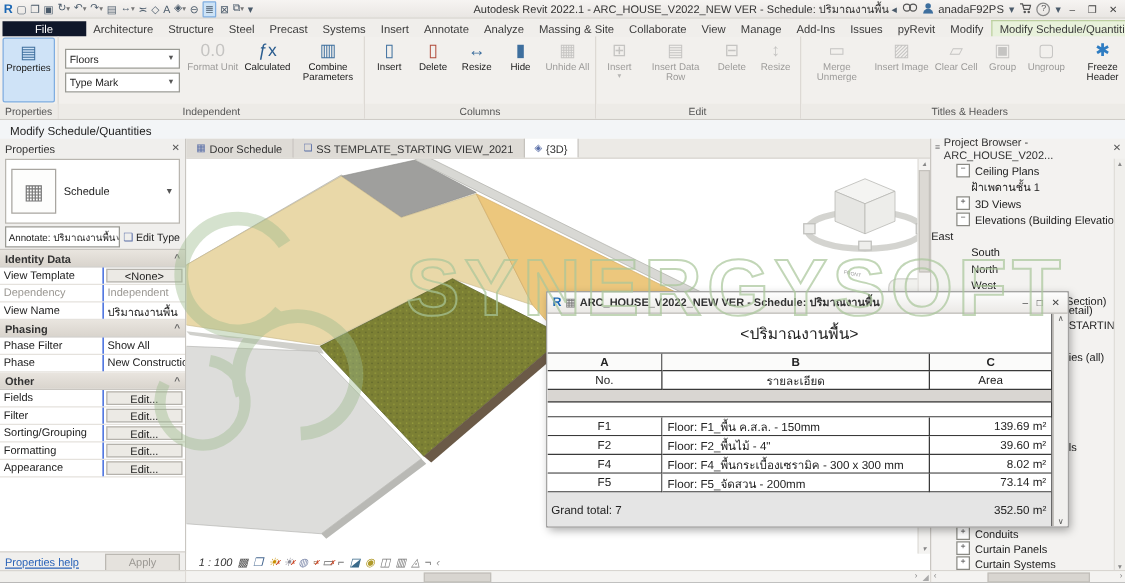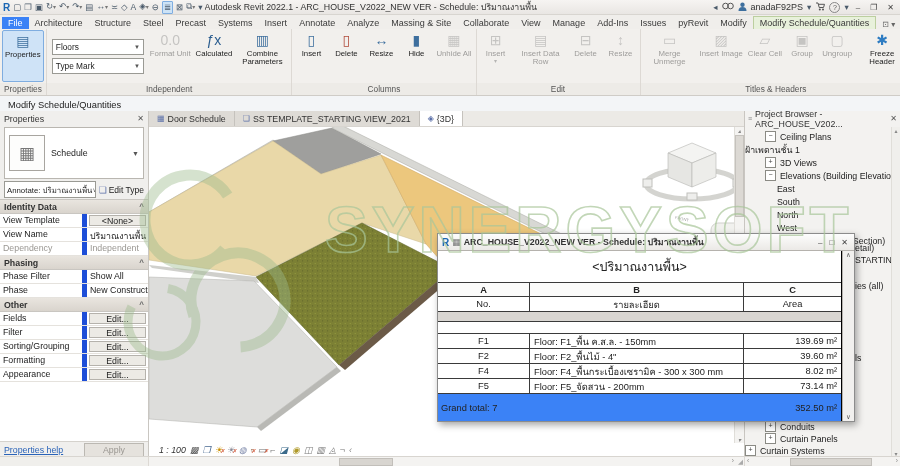--- a/index.html
+++ b/index.html
@@ -6,29 +6,29 @@
   .app{position:relative;width:900px;height:466px;overflow:hidden;background:#e8e6e3;
        font-family:"Liberation Sans",sans-serif;color:#222;-webkit-font-smoothing:antialiased;}
   
   .titlebar{height:14px;display:flex;align-items:center;background:linear-gradient(#f6f4f2,#e9e6e3);
             font-size:9px;padding:0 3px;gap:2px;border-bottom:1px solid #d8d5d0;}
   .qat{display:flex;align-items:center;gap:3px;}
   .qi{font-size:8.5px;line-height:11px;color:#4a5a6a;cursor:default;}
   .qi.logo{color:#1b67b4;font-weight:bold;font-size:10px;}
   .qi.active{background:#cde3f6;border:1px solid #7fade0;border-radius:1px;padding:0 1px;}
   .qi .dd{font-size:6px;color:#777;}
-  .tb-title{flex:1;text-align:left;color:#333;white-space:nowrap;overflow:hidden;font-size:8.8px;}
+  .tb-title{flex:1;text-align:right;color:#333;white-space:nowrap;overflow:hidden;font-size:8.8px;}
   .tb-right{display:flex;align-items:center;gap:4px;}
   .helpq{display:inline-block;width:9px;height:9px;border:1px solid #888;border-radius:50%;
          font-size:7px;line-height:9px;text-align:center;color:#555;}
   .winbtn{font-size:8px;color:#444;padding:0 3px;}
   
   .tabrow{height:14px;background:#f0eeeb;display:flex;align-items:flex-end;font-size:9px;padding-left:2px;}
   .rtab{padding:1px 6px;color:#3a3a3a;white-space:nowrap;}
-  .rtab.file{background:#3b82f6;color:#fff;padding:1px 6px;}
+  .rtab.file{background:#0f172a;color:#fff;padding:1px 26px;}
   .rtab.active{background:#e8f1db;border:1px solid #bccf9f;border-bottom:none;}
   .tabrow .ropt{margin-left:6px;color:#666;font-size:8px;}
   
   .ribbon{height:66px;background:#f2f0ed;display:flex;border-bottom:1px solid #cfccc7;overflow:hidden;}
   .panel{display:flex;flex-direction:column;border-right:1px solid #ddd9d4;flex:0 0 auto;}
   .pbtns{flex:1;display:flex;align-items:stretch;padding:1px 2px;gap:1px;}
   .plabel{height:12px;font-size:8.3px;color:#555;text-align:center;line-height:12px;background:#edebe7;padding:0 4px;}
   .bb{min-width:30px;max-width:50px;display:flex;flex-direction:column;align-items:center;
       padding:2px 2px 0;font-size:7.8px;color:#222;text-align:center;line-height:1.05;border-radius:2px;}
   .bb .ic{font-size:14px;height:18px;line-height:17px;}
@@ -55,21 +55,21 @@
   .pcombo{height:19px;display:flex;align-items:center;gap:3px;padding:0 4px;}
   .pcsel{flex:1;height:15px;background:#fff;border:1px solid #9a9a94;font-size:7.8px;display:flex;align-items:center;padding:0 2px;overflow:hidden;white-space:nowrap;}
   .pcsel .arr{margin-left:auto;font-size:6px;color:#555;}
   .petype{display:flex;align-items:center;gap:2px;font-size:8.5px;color:#222;}
   .petype .ic{color:#5a6fa8;font-size:9px;}
   .pgrid{flex:1;background:#fff;border-top:1px solid #c9c6c1;overflow:hidden;}
   .psec{height:13px;background:linear-gradient(#e9e5df,#d9d4cd);display:flex;align-items:center;
         padding:0 4px;font-weight:bold;color:#333;border-bottom:1px solid #c9c6c1;font-size:8.8px;}
   .psec .caret{margin-left:auto;color:#666;font-size:8px;}
   .prow{height:13px;display:flex;border-bottom:1px solid #e5e2dd;align-items:stretch;}
-  .prow .pl{width:76px;padding:1px 3px;border-right:5px solid #1d4ed8;white-space:nowrap;overflow:hidden;}
+  .prow .pl{width:76px;padding:1px 3px;border-right:1px solid #1d4ed8;white-space:nowrap;overflow:hidden;}
   .prow .pv{flex:1;padding:1px 3px;white-space:nowrap;overflow:hidden;}
   .prow .pv.btn{margin:1px 2px;padding:0;background:#eceae5;border:1px solid #b5b2ac;text-align:center;line-height:10px;}
   .prow.disabled{color:#9a9792;}
   .pfoot{position:absolute;bottom:0;left:0;right:0;height:15px;display:flex;align-items:center;
          background:#f0efed;border-top:1px solid #d5d2cd;padding:0 4px;gap:4px;}
   .plink{color:#2a63b8;text-decoration:underline;}
   .papply{margin-left:auto;width:58px;height:12px;background:#e5e2dd;border:1px solid #bbb8b2;
           color:#9a9792;text-align:center;line-height:12px;}
   
   .canvas{flex:1;min-width:0;display:flex;flex-direction:column;background:#fff;position:relative;}
@@ -125,21 +125,21 @@
   .strow>div:last-child{border-right:none;}
   .st-title{height:31px;border-bottom:1px solid #3a3a3a;display:flex;align-items:center;justify-content:center;
             font-size:12.5px;background:#fff;}
   .st-letters>div{height:13px;font-weight:bold;background:#fbfbfa;}
   .st-sub>div{height:14px;}
   .st-band{height:9px;background:#d9d6d2;border-bottom:1px solid #3a3a3a;}
   .st-blank{height:11px;border-bottom:1px solid #3a3a3a;}
   .st-data>div{height:14px;background:#fff;}
   .st-data .desc{justify-content:flex-start;padding-left:4px;}
   .st-data .area{justify-content:flex-end;padding-right:4px;}
-  .st-grand{display:grid;grid-template-columns:1fr 97px;background:#3b82f6;flex:1;min-height:15px;font-size:9.3px;}
+  .st-grand{display:grid;grid-template-columns:1fr 97px;background:#e5e5e5;flex:1;min-height:15px;font-size:9.3px;}
   .st-grand>div{display:flex;align-items:center;}
   .st-grand .gl{padding-left:3px;}
   .st-grand .gv{justify-content:flex-end;padding-right:4px;}
   .pscroll{width:11px;background:#f1f0ee;border-left:1px solid #b5b2ad;display:flex;flex-direction:column;
            justify-content:space-between;align-items:center;font-size:6.5px;color:#555;}
   
   .watermark{position:absolute;inset:0;z-index:100;pointer-events:none;}
 </style>
 </head>
 <body>
@@ -364,27 +364,27 @@
       </div>
       <div class="pgrid" id="pgrid">
           <div class="psec">
             <span>Identity Data</span>
             <span class="caret">^</span>
           </div>
           <div class="prow">
             <span class="pl">View Template</span>
             <span class="pv btn">&lt;None&gt;</span>
           </div>
-          <div class="prow">
-            <span class="pl">View Name</span>
-            <span class="pv">ปริมาณงานพื้น</span>
-          </div>
           <div class="prow disabled">
             <span class="pl">Dependency</span>
             <span class="pv">Independent</span>
+          </div>
+          <div class="prow">
+            <span class="pl">View Name</span>
+            <span class="pv">ปริมาณงานพื้น</span>
           </div>
           <div class="psec">
             <span>Phasing</span>
             <span class="caret">^</span>
           </div>
           <div class="prow">
             <span class="pl">Phase Filter</span>
             <span class="pv">Show All</span>
           </div>
           <div class="prow">
@@ -508,32 +508,32 @@
       <div class="bhead">
         <span style="color:#888;font-size:7px;">≡</span>
         <span>Project Browser - ARC_HOUSE_V202...</span>
         <span class="x">✕</span>
       </div>
       <div class="btree" id="btree">
           <div class="trow" style="padding-left: 20px;">
             <span class="exp">−</span>
             <span>Ceiling Plans</span>
           </div>
-          <div class="trow" style="">
+          <div class="trow" style="padding-left: 32px;">
             <span>ฝ้าเพดานชั้น 1</span>
           </div>
           <div class="trow" style="padding-left: 20px;">
             <span class="exp">+</span>
             <span>3D Views</span>
           </div>
           <div class="trow" style="padding-left: 20px;">
             <span class="exp">−</span>
             <span>Elevations (Building Elevation</span>
           </div>
-          <div class="trow" style="padding-left: 32px;">
+          <div class="trow" style="">
             <span>East</span>
           </div>
           <div class="trow" style="padding-left: 32px;">
             <span>South</span>
           </div>
           <div class="trow" style="padding-left: 32px;">
             <span>North</span>
           </div>
           <div class="trow" style="padding-left: 32px;">
             <span>West</span>
@@ -547,21 +547,21 @@
           <span class="frag" style="top: 155px;">ies (all)</span>
           <span class="frag" style="top: 227px;">ls</span>
           <div class="trow" style="position: absolute; top: 294px; left: 0px; right: 0px; padding-left: 20px;">
             <span class="exp">+</span>
             <span>Conduits</span>
           </div>
           <div class="trow" style="position: absolute; top: 306px; left: 0px; right: 0px; padding-left: 20px;">
             <span class="exp">+</span>
             <span>Curtain Panels</span>
           </div>
-          <div class="trow" style="position: absolute; top: 318px; left: 0px; right: 0px; ">
+          <div class="trow" style="position: absolute; top: 318px; left: 0px; right: 0px; padding-left: 20px;">
             <span class="exp">+</span>
             <span>Curtain Systems</span>
           </div>
           <div class="trow" style="position: absolute; top: 330px; left: 0px; right: 0px; padding-left: 20px;"></div>
         </div>
       <div class="bvscroll">
         <span>▴</span>
         <span>▾</span>
       </div>
     </div>

